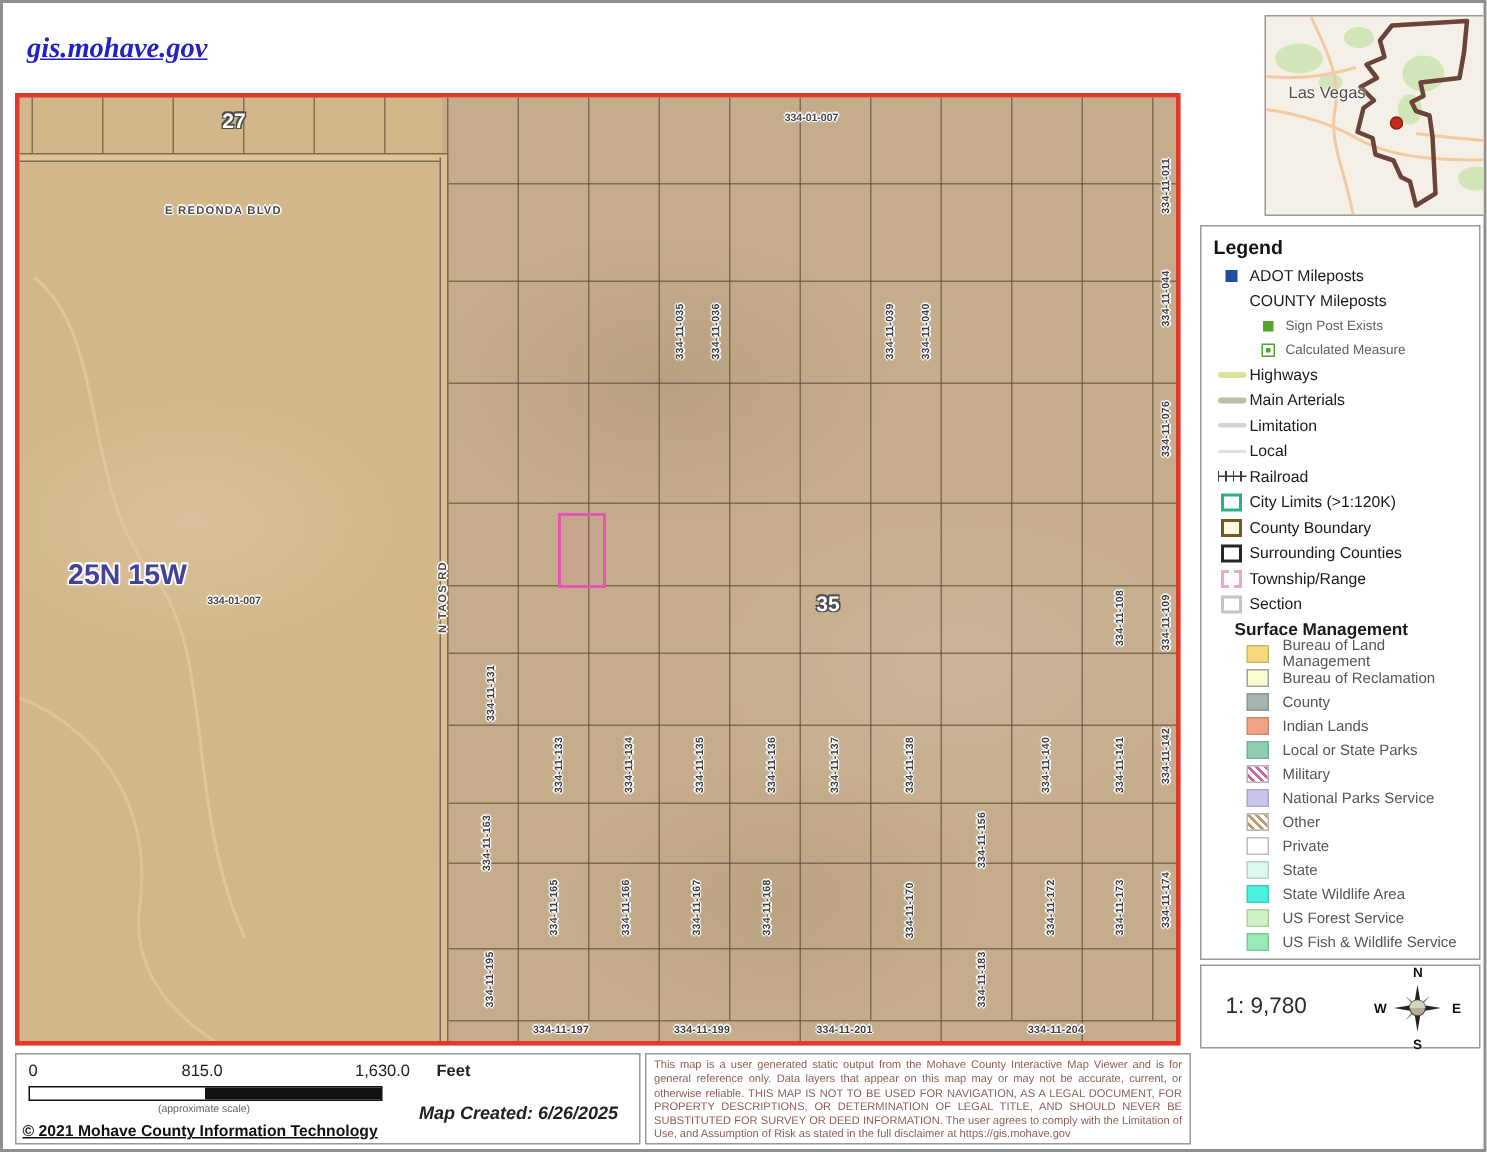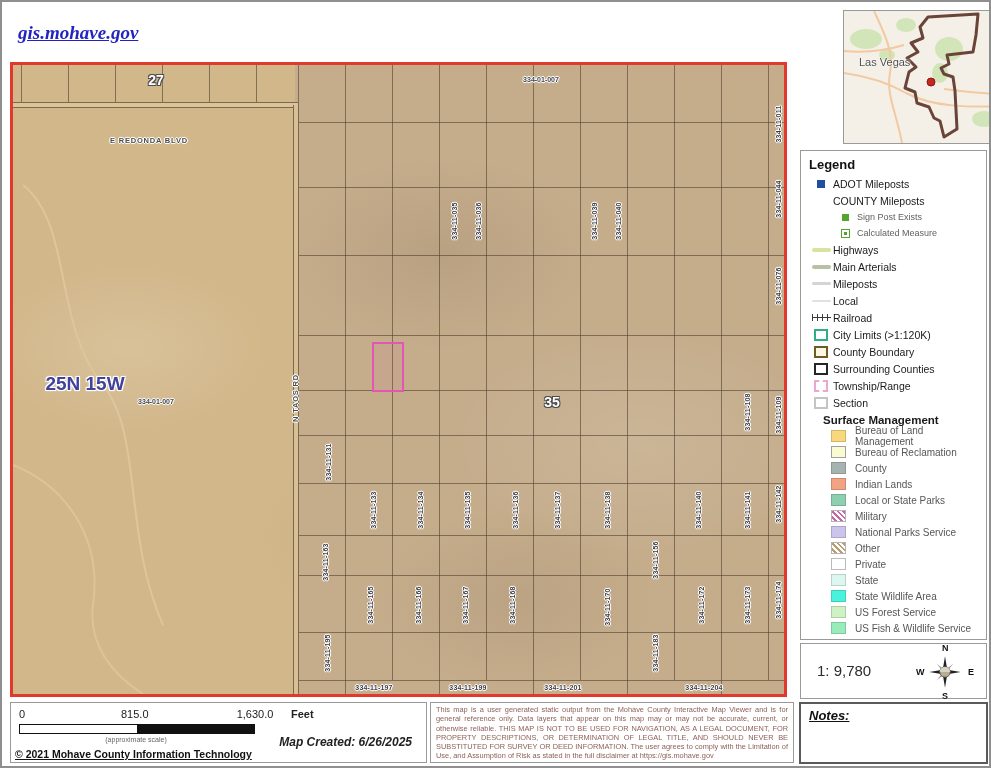--- a/index.html
+++ b/index.html
@@ -267,21 +267,21 @@
         <div class="lrow">
           <span class="swwrap">
             <span class="sw line" style="background: rgb(183, 194, 162); height: 4px;"></span>
           </span>
           <span class="ltext">Main Arterials</span>
         </div>
         <div class="lrow">
           <span class="swwrap">
             <span class="sw line" style="background: rgb(212, 212, 212); height: 3px;"></span>
           </span>
-          <span class="ltext">Mileposts</span>
+          <span class="ltext">Limitation</span>
         </div>
         <div class="lrow">
           <span class="swwrap">
             <span class="sw line" style="background: rgb(224, 224, 224); height: 2px;"></span>
           </span>
           <span class="ltext">Local</span>
         </div>
         <div class="lrow">
           <span class="swwrap">
             <span class="sw railroad"></span>
@@ -391,23 +391,20 @@
         <circle cx="24" cy="24" r="7" fill="#b9ac96" stroke="#444"></circle>
         <path d="M17,24 a7,7 0 0 1 14,0 Z" fill="#d8d2c2"></path>
       </svg>
       <span class="cletter cl-n">N</span>
       <span class="cletter cl-e">E</span>
       <span class="cletter cl-s">S</span>
       <span class="cletter cl-w">W</span>
     </div>
   </div>
 
-  <div class="notesbox">
-    <div class="notes-title">Notes:</div>
-  </div>
 
   <div class="footer-left">
     <span class="sb-num sb-n0">0</span>
     <span class="sb-num sb-n1">815.0</span>
     <span class="sb-num sb-n2">1,630.0</span>
     <span class="sb-num sb-unit">Feet</span>
     <div class="sb-bar"></div>
     <div class="sb-approx">(approximate scale)</div>
     <div class="sb-created">Map Created: 6/26/2025</div>
     <div class="sb-copy">© 2021 Mohave County Information Technology</div>

